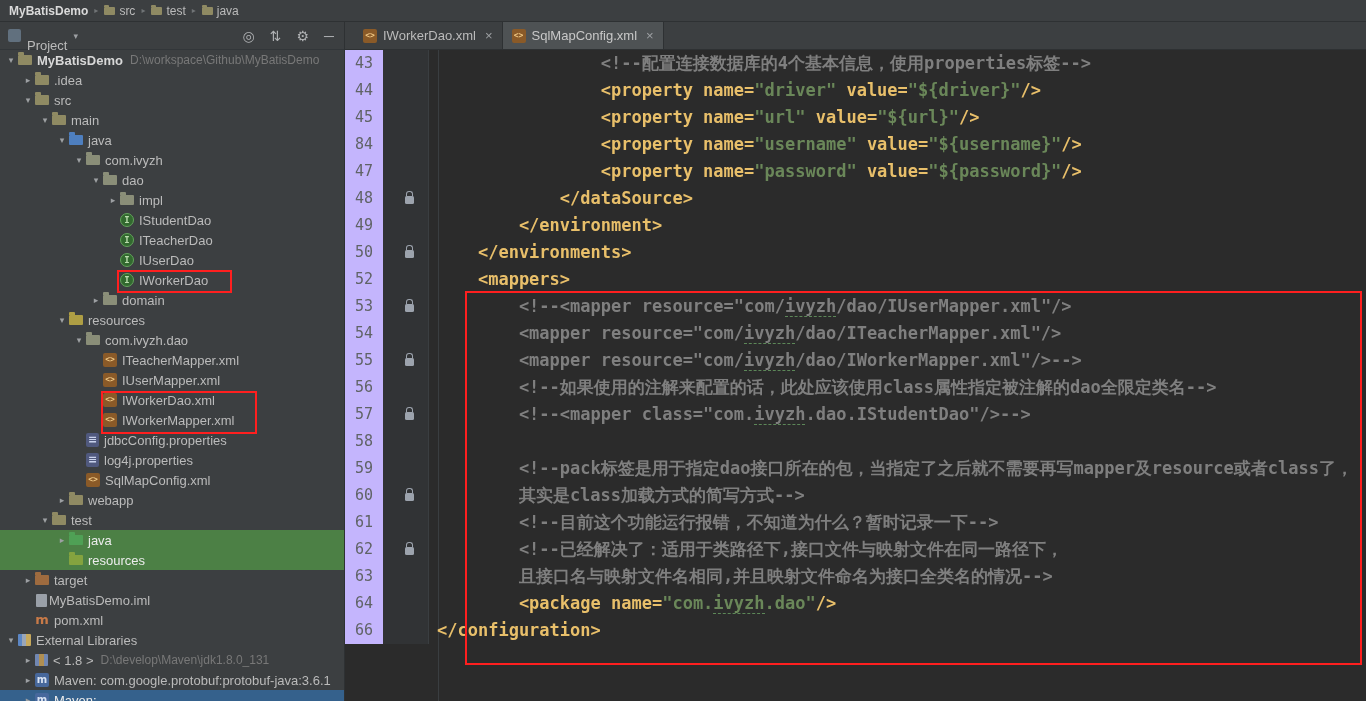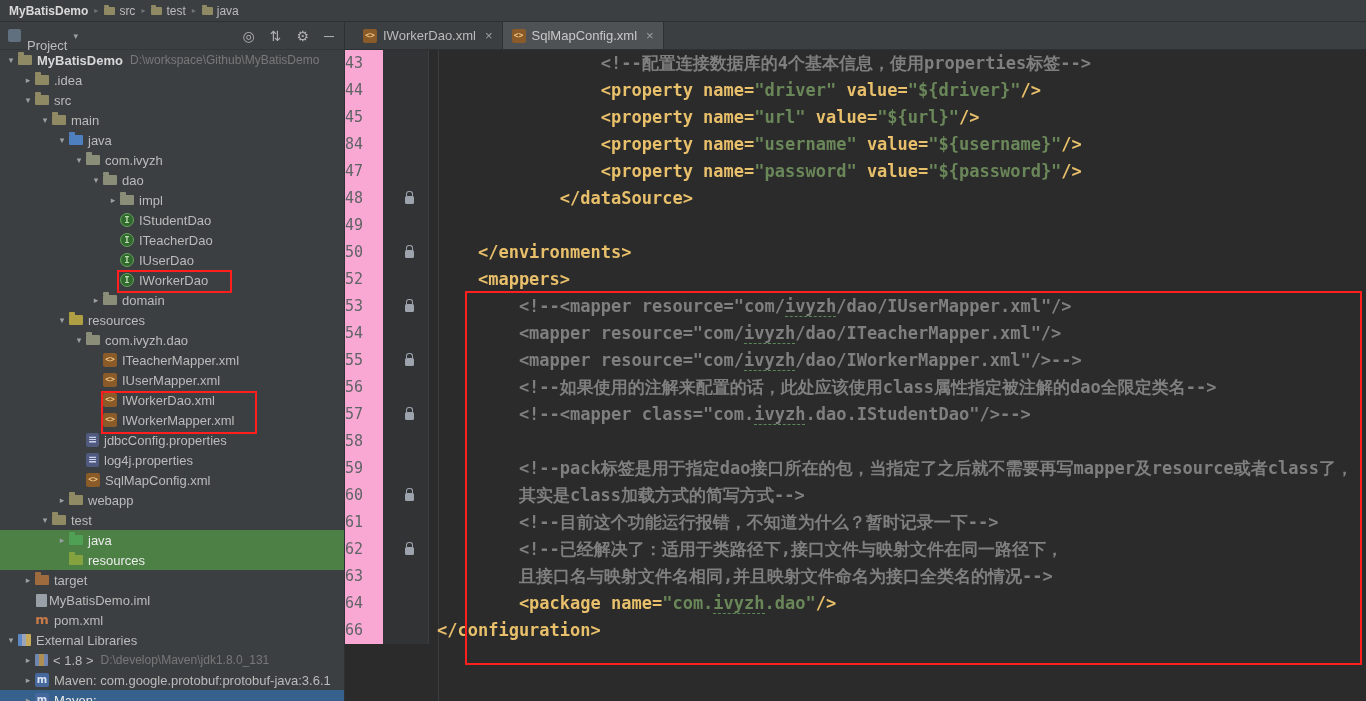--- a/index.html
+++ b/index.html
@@ -77,21 +77,21 @@
   .tab { display:flex; align-items:center; padding:0 9px; gap:6px; background:#3C3F41; border-right:1px solid #2E3133;
     color:#BBBBBB; font-size:13px; cursor:pointer; }
   .tab.active { background:#4E5254; color:#C8C8C8; }
   .tab .ticon { margin-right:0; }
   .tab-close { color:#9DA0A3; font-size:13px; margin-left:3px; }
 
   .code { flex:1; overflow:hidden; position:relative;
     font-family:"DejaVu Sans Mono","DejaVu Sans",monospace; font-size:17px; line-height:27px; }
   .guide { position:absolute; left:93px; top:0; bottom:0; width:1px; background:#3A3E41; }
   .cl { display:flex; height:27px; position:relative; }
-  .ln { width:38px; flex:0 0 38px; text-align:left; color:#606366; font-size:15px; line-height:27px; background:#f9a8d4; }
+  .ln { width:38px; flex:0 0 38px; text-align:center; color:#606366; font-size:15px; line-height:27px; background:#c4b5fd; }
   .mk { width:46px; flex:0 0 46px; background:#313335; border-right:1px solid #3A3E41; position:relative; }
   .mk i { position:absolute; left:22px; top:11px; width:9px; height:8px; background:#9CA3AD; border-radius:1.5px; display:block; }
   .mk i::before { content:""; position:absolute; left:1px; top:-5px; width:5px; height:4px; border:1.5px solid #9CA3AD; border-bottom:none; border-radius:3px 3px 0 0; }
   .ct { white-space:pre; padding-left:8px; color:#A9B7C6;font-weight:bold; }
   .ct .tag { color:#E8BF6A; }
   .ct .str { color:#6A8759; }
   .ct .com { color:#7F7F7F; }
   .ct .typo { border-bottom:1px dashed #5C8758; }
 
   .redbox { position:absolute; border:2px solid #FF1F1F; pointer-events:none; z-index:5; }
@@ -347,20 +347,21 @@
             <div class="cl">
               <span class="ln">48</span>
               <span class="mk">
                 <i></i>
               </span>
               <span class="ct"><span class="tag">            &lt;/dataSource&gt;</span></span>
             </div>
             <div class="cl">
               <span class="ln">49</span>
               <span class="mk"></span>
+              <span class="ct"><span class="tag">        &lt;/environment&gt;</span></span>
             </div>
             <div class="cl">
               <span class="ln">50</span>
               <span class="mk">
                 <i></i>
               </span>
               <span class="ct"><span class="tag">    &lt;/environments&gt;</span></span>
             </div>
             <div class="cl">
               <span class="ln">52</span>

